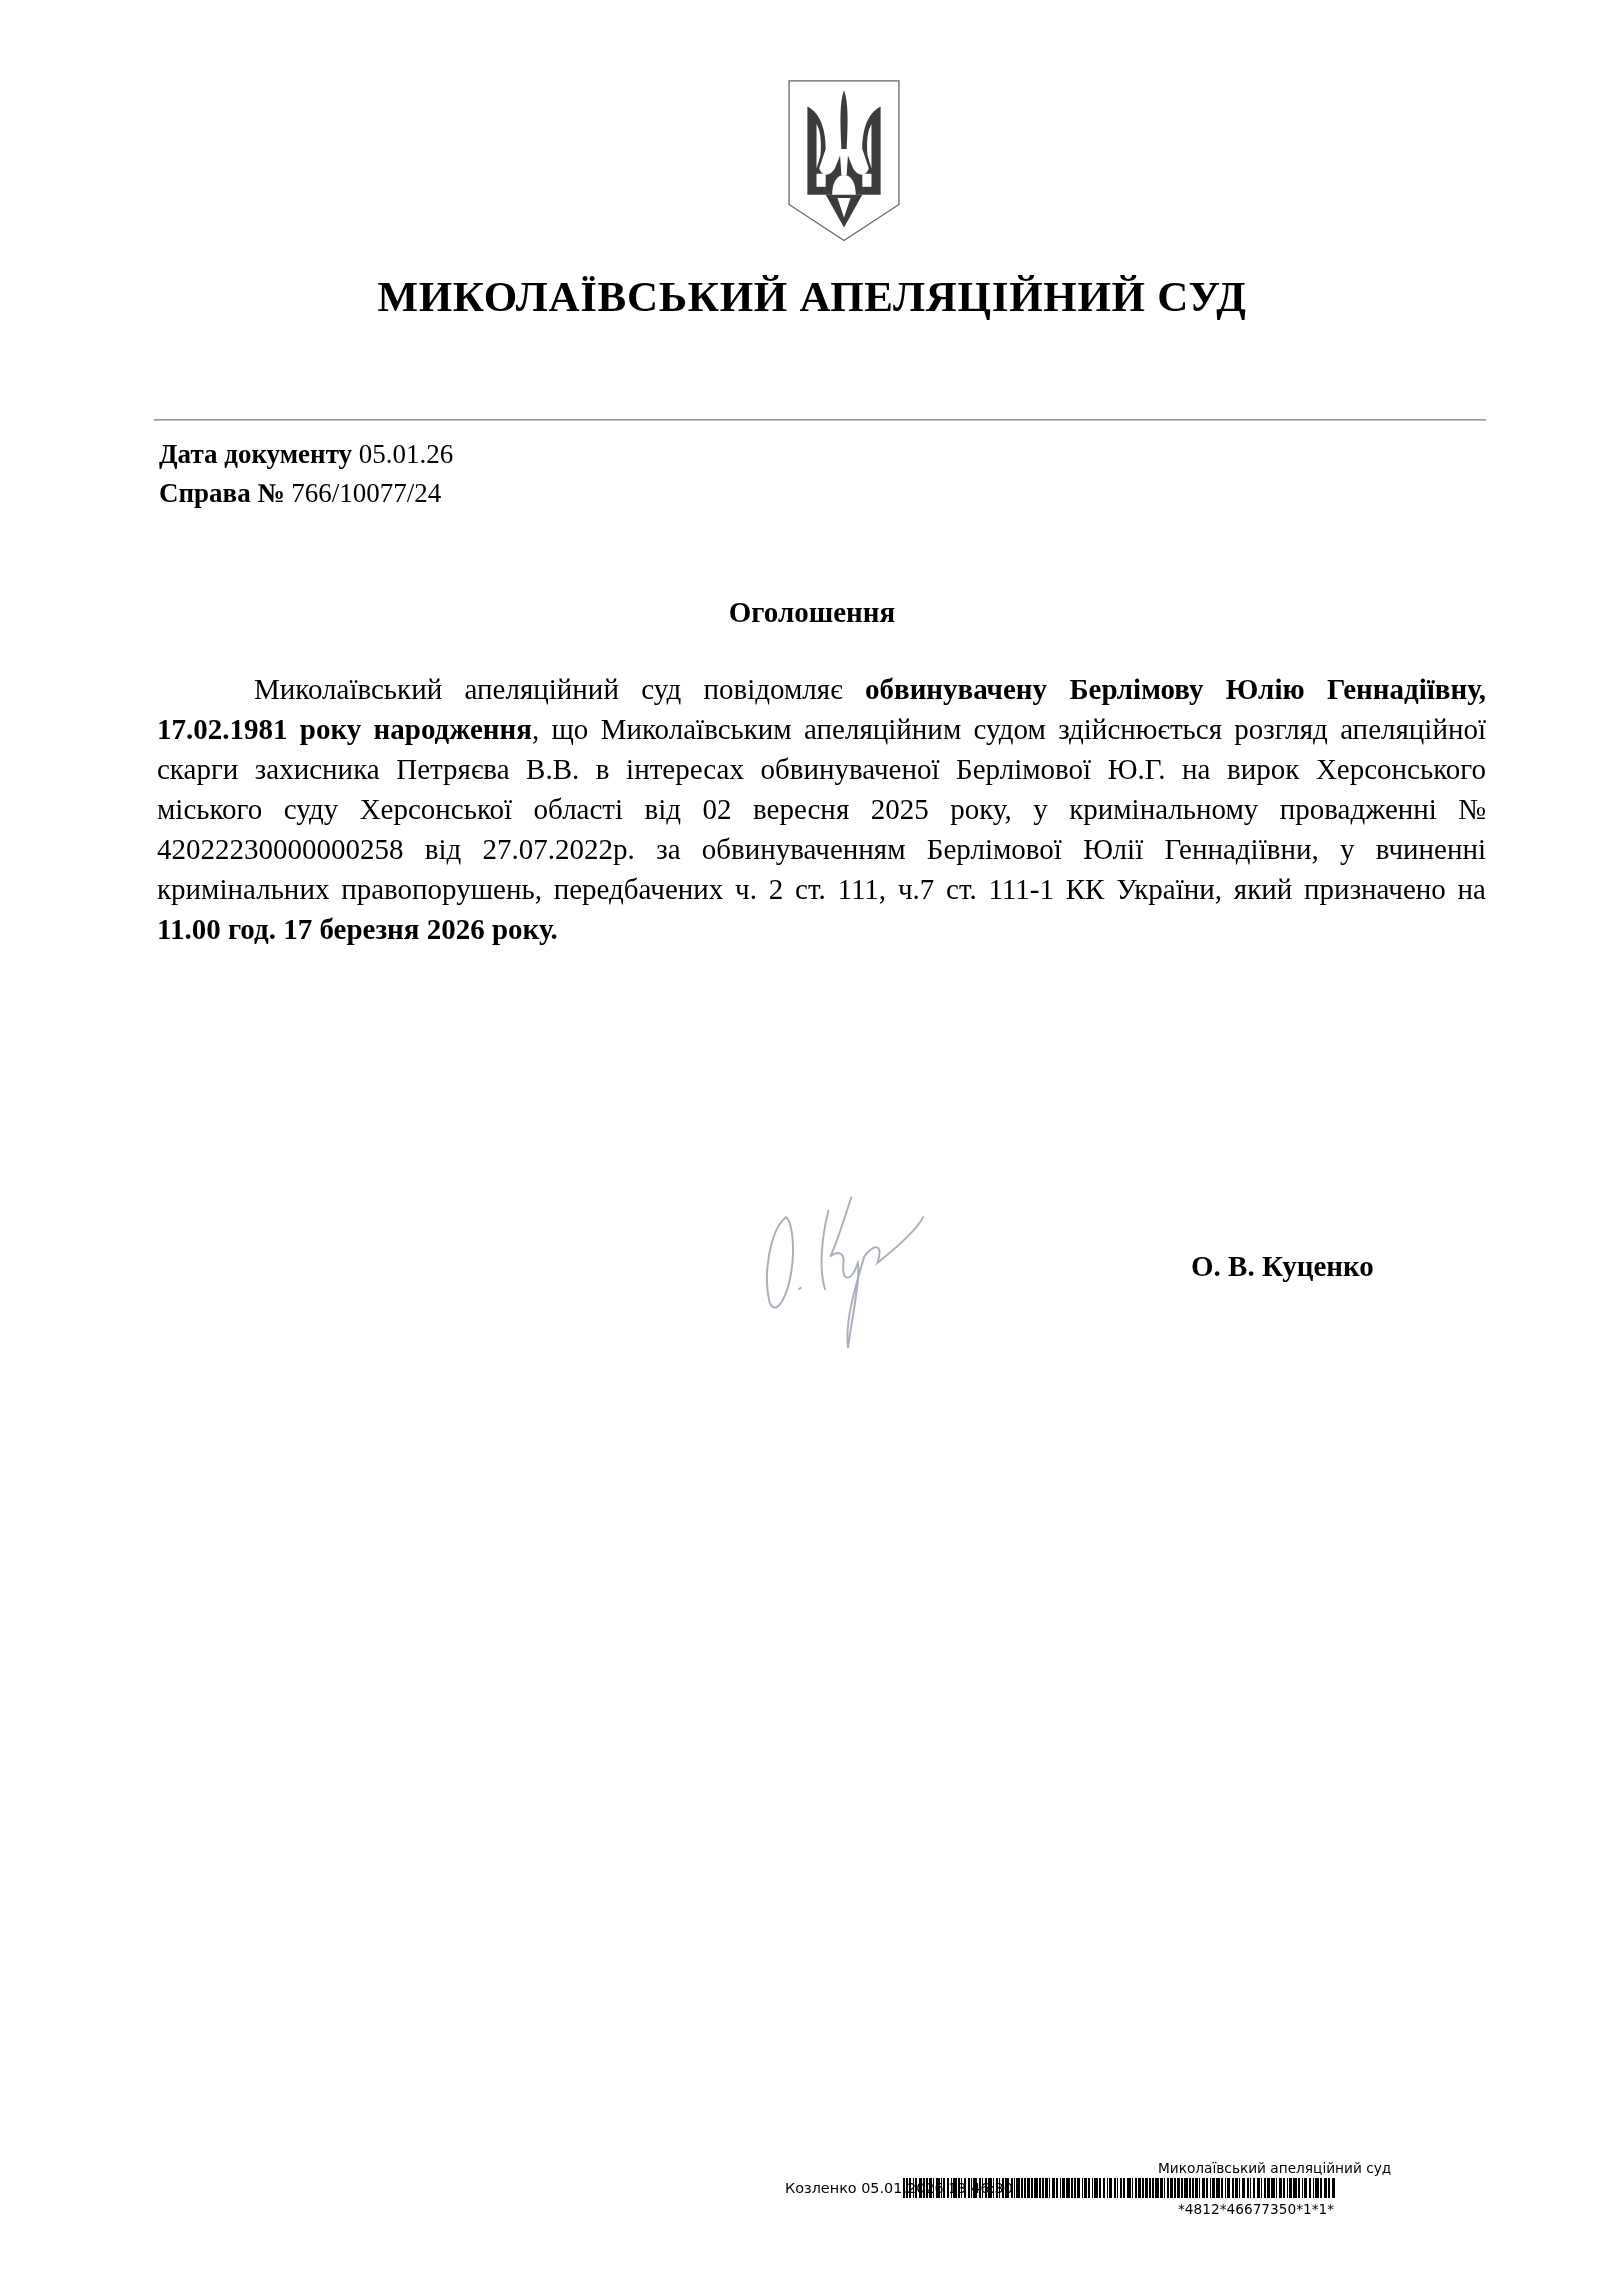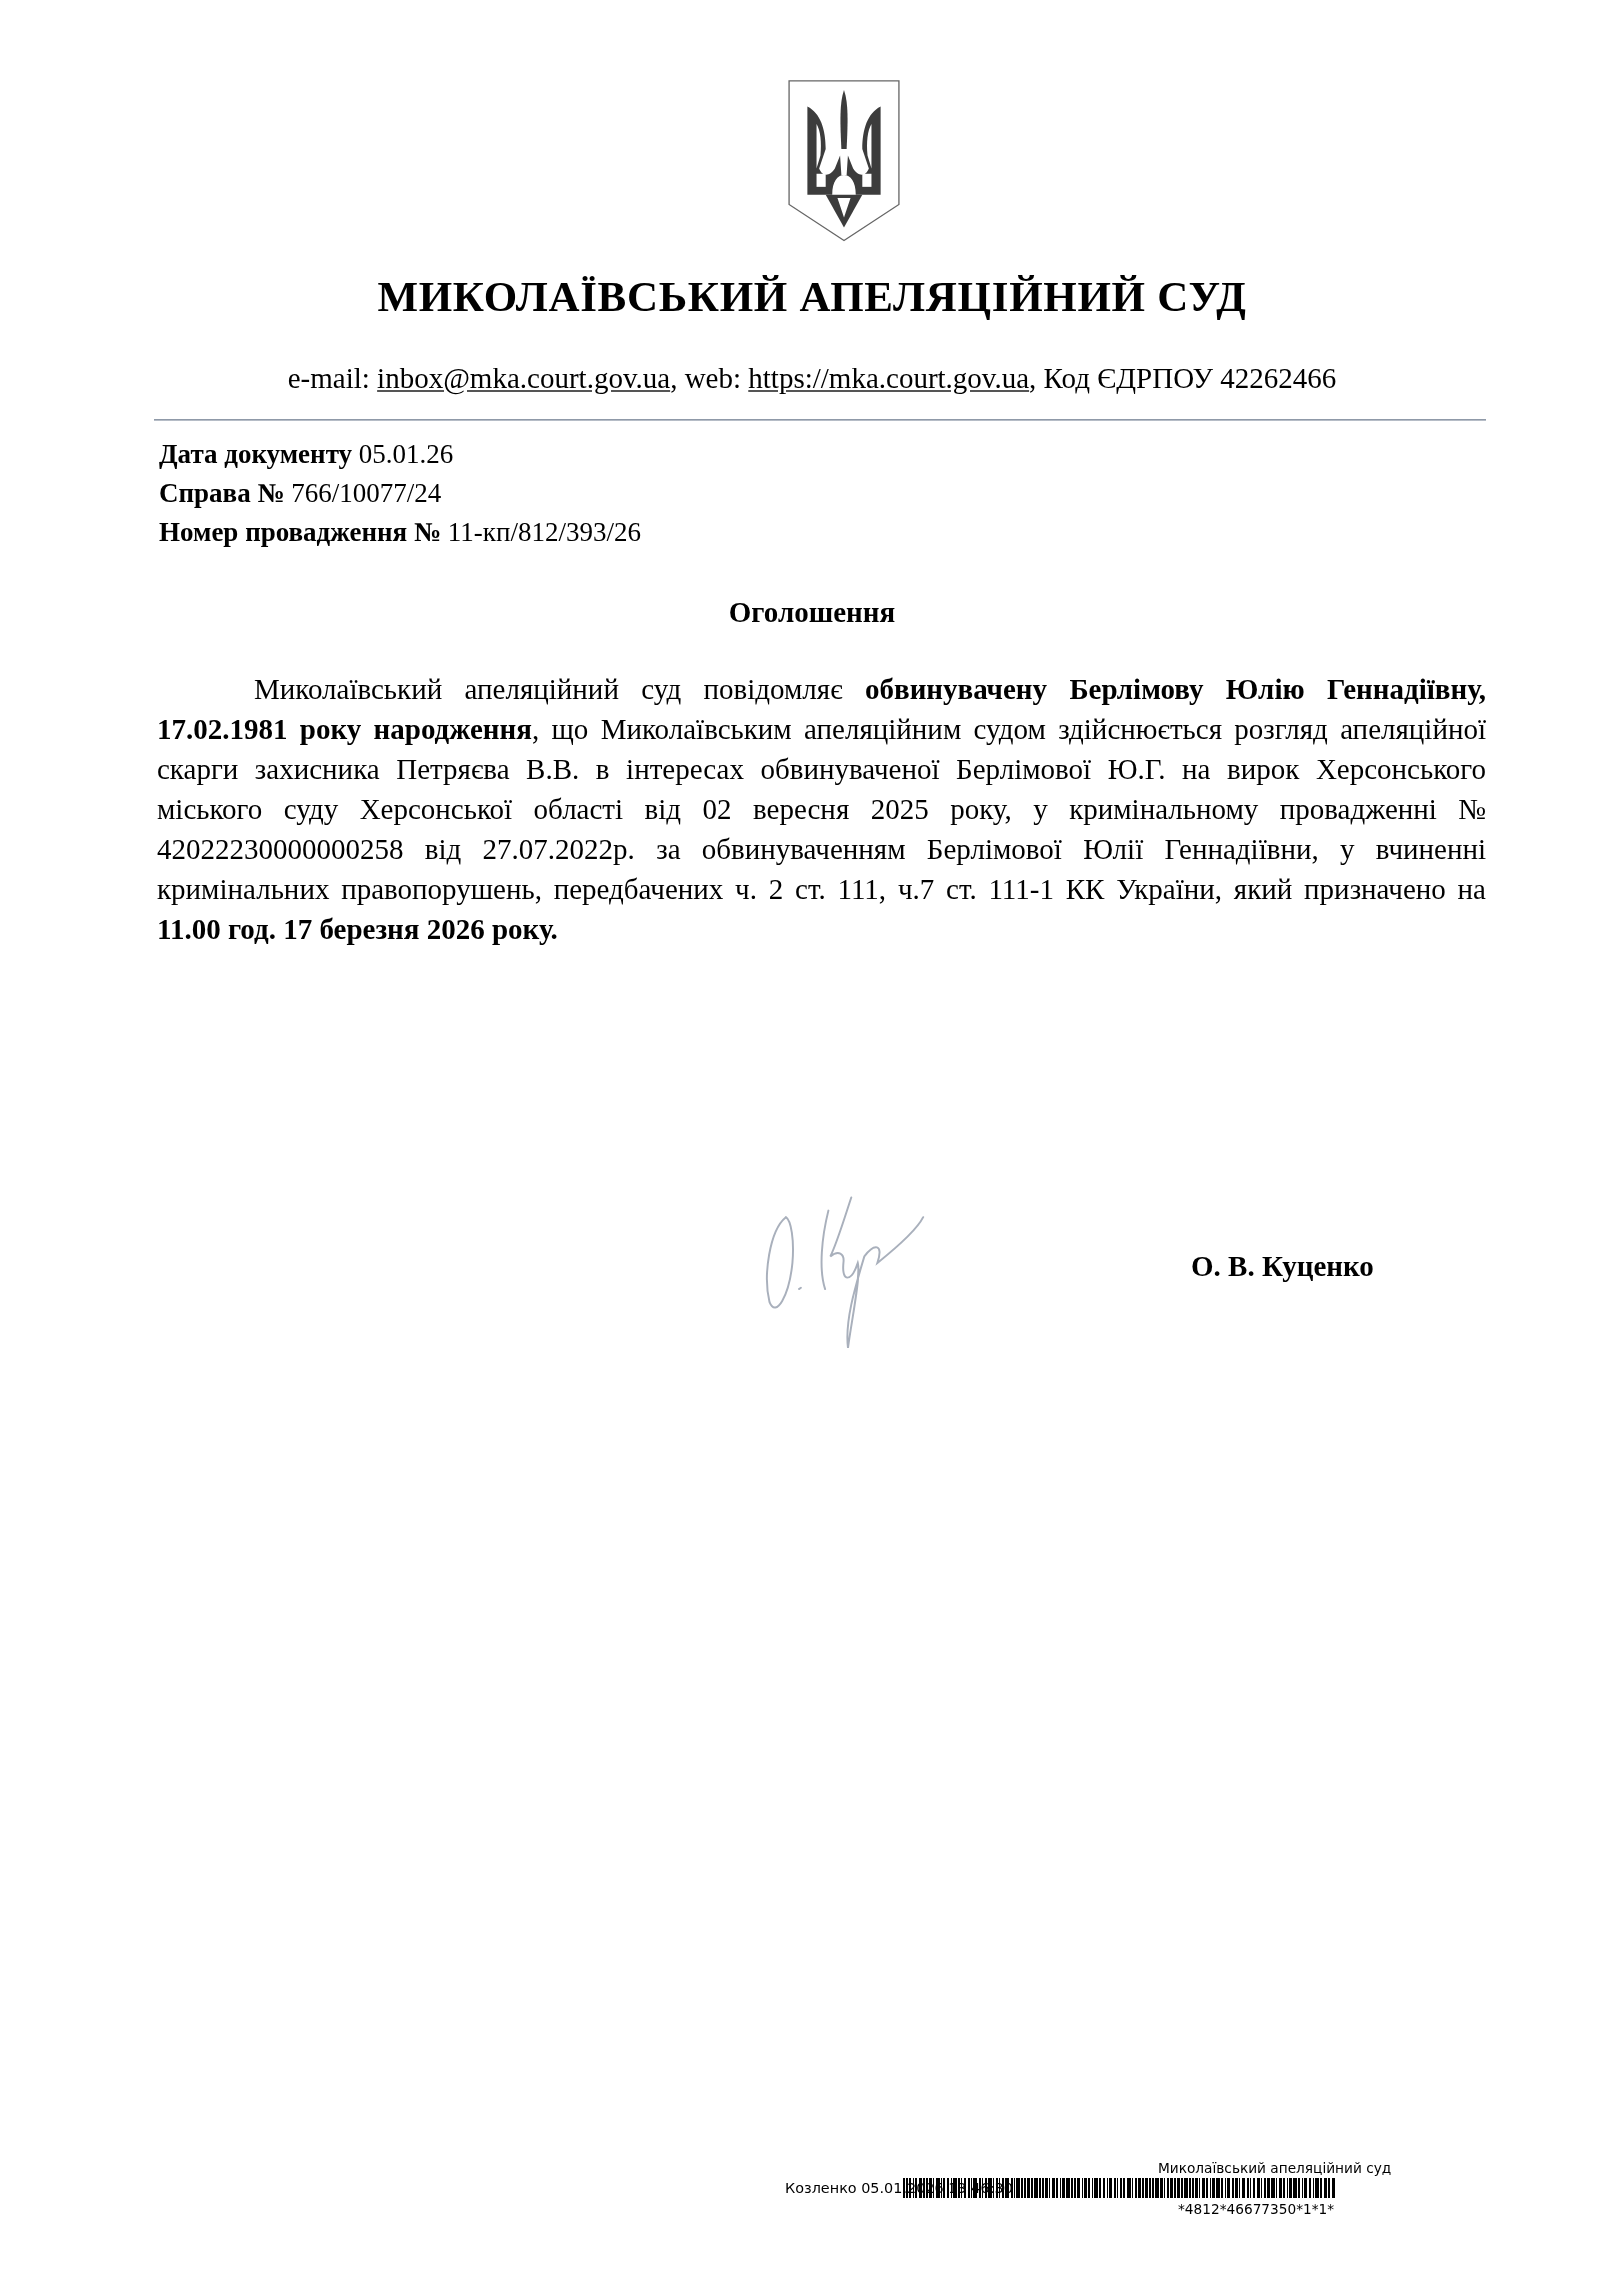--- a/index.html
+++ b/index.html
@@ -59,34 +59,28 @@
     </g>
     <g fill="#fff">
       <path d="M80 185 L90 215 L100 185 Z"></path>
       <rect x="48" y="148" width="14" height="20"></rect>
       <rect x="118" y="148" width="14" height="20"></rect>
     </g>
   </svg>
 
   <div class="title">МИКОЛАЇВСЬКИЙ АПЕЛЯЦІЙНИЙ СУД</div>
 
-  <div class="addr addr2">
-    <span>e-mail: </span><span class="link">inbox@mka.court.gov.ua</span><span>, web: </span><span class="link">https://mka.court.gov.ua</span><span>, Код ЄДРПОУ 42262466</span>
-  </div>
 
   <div class="rule"></div>
 
   <div class="meta meta1">
     <b>Дата документу</b><span> 05.01.26</span>
   </div>
   <div class="meta meta2">
     <b>Справа №</b><span> 766/10077/24</span>
-  </div>
-  <div class="meta meta3">
-    <b>Номер провадження №</b><span> 11-кп/812/393/26</span>
   </div>
 
   <div class="heading">Оголошення</div>
 
   <div class="body">
     <p><span>Миколаївський апеляційний суд повідомляє </span><b>обвинувачену Берлімову Юлію Геннадіївну, 17.02.1981 року народження</b><span>, що Миколаївським апеляційним судом здійснюється розгляд апеляційної скарги захисника Петряєва В.В. в інтересах обвинуваченої Берлімової Ю.Г. на вирок Херсонського міського суду Херсонської області від 02 вересня 2025 року, у кримінальному провадженні № 42022230000000258 від 27.07.2022р. за обвинуваченням Берлімової Юлії Геннадіївни, у вчиненні кримінальних правопорушень, передбачених ч. 2 ст. 111, ч.7 ст. 111-1 КК України, який призначено на </span><b>11.00 год. 17 березня 2026 року.</b></p>
   </div>
 
 
   <svg class="signature" viewBox="0 0 420 260">

